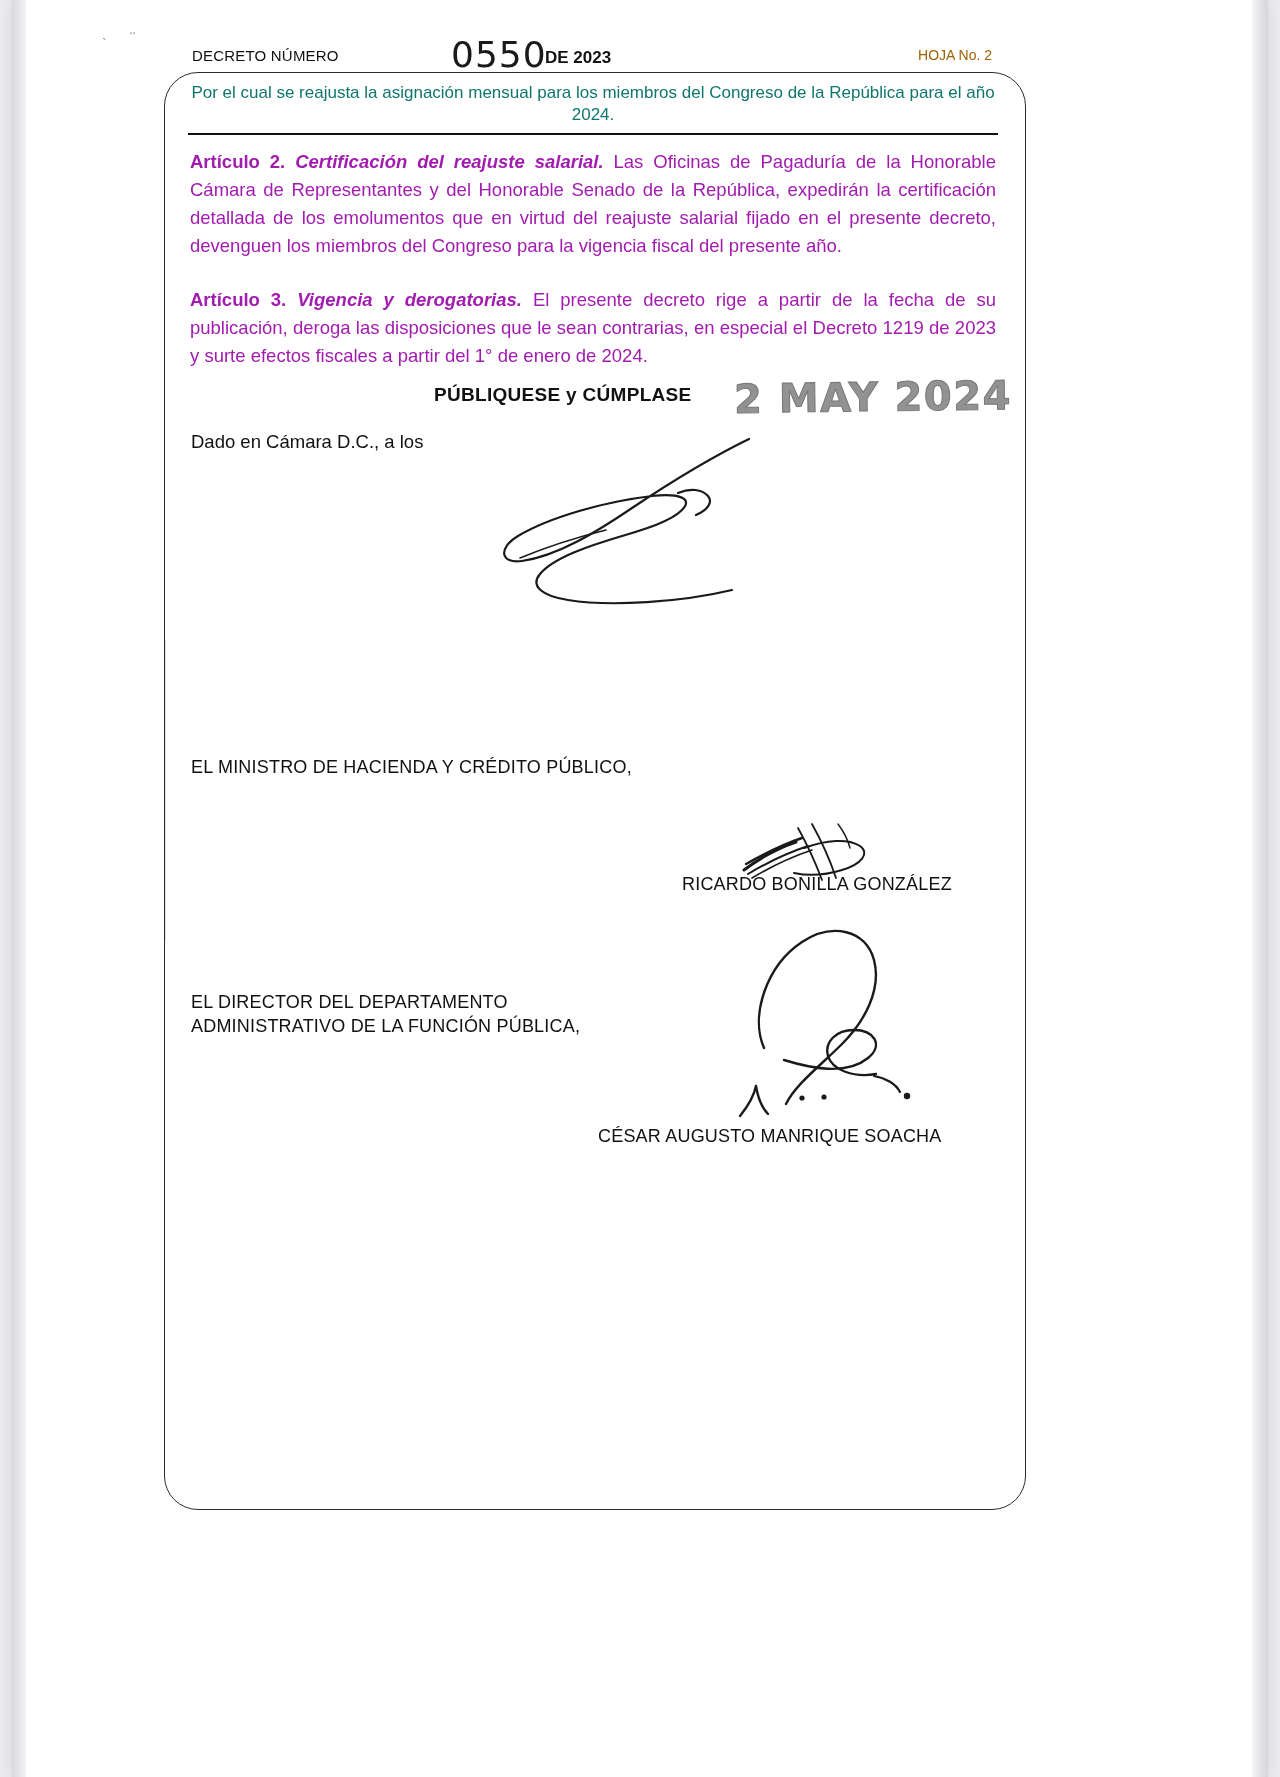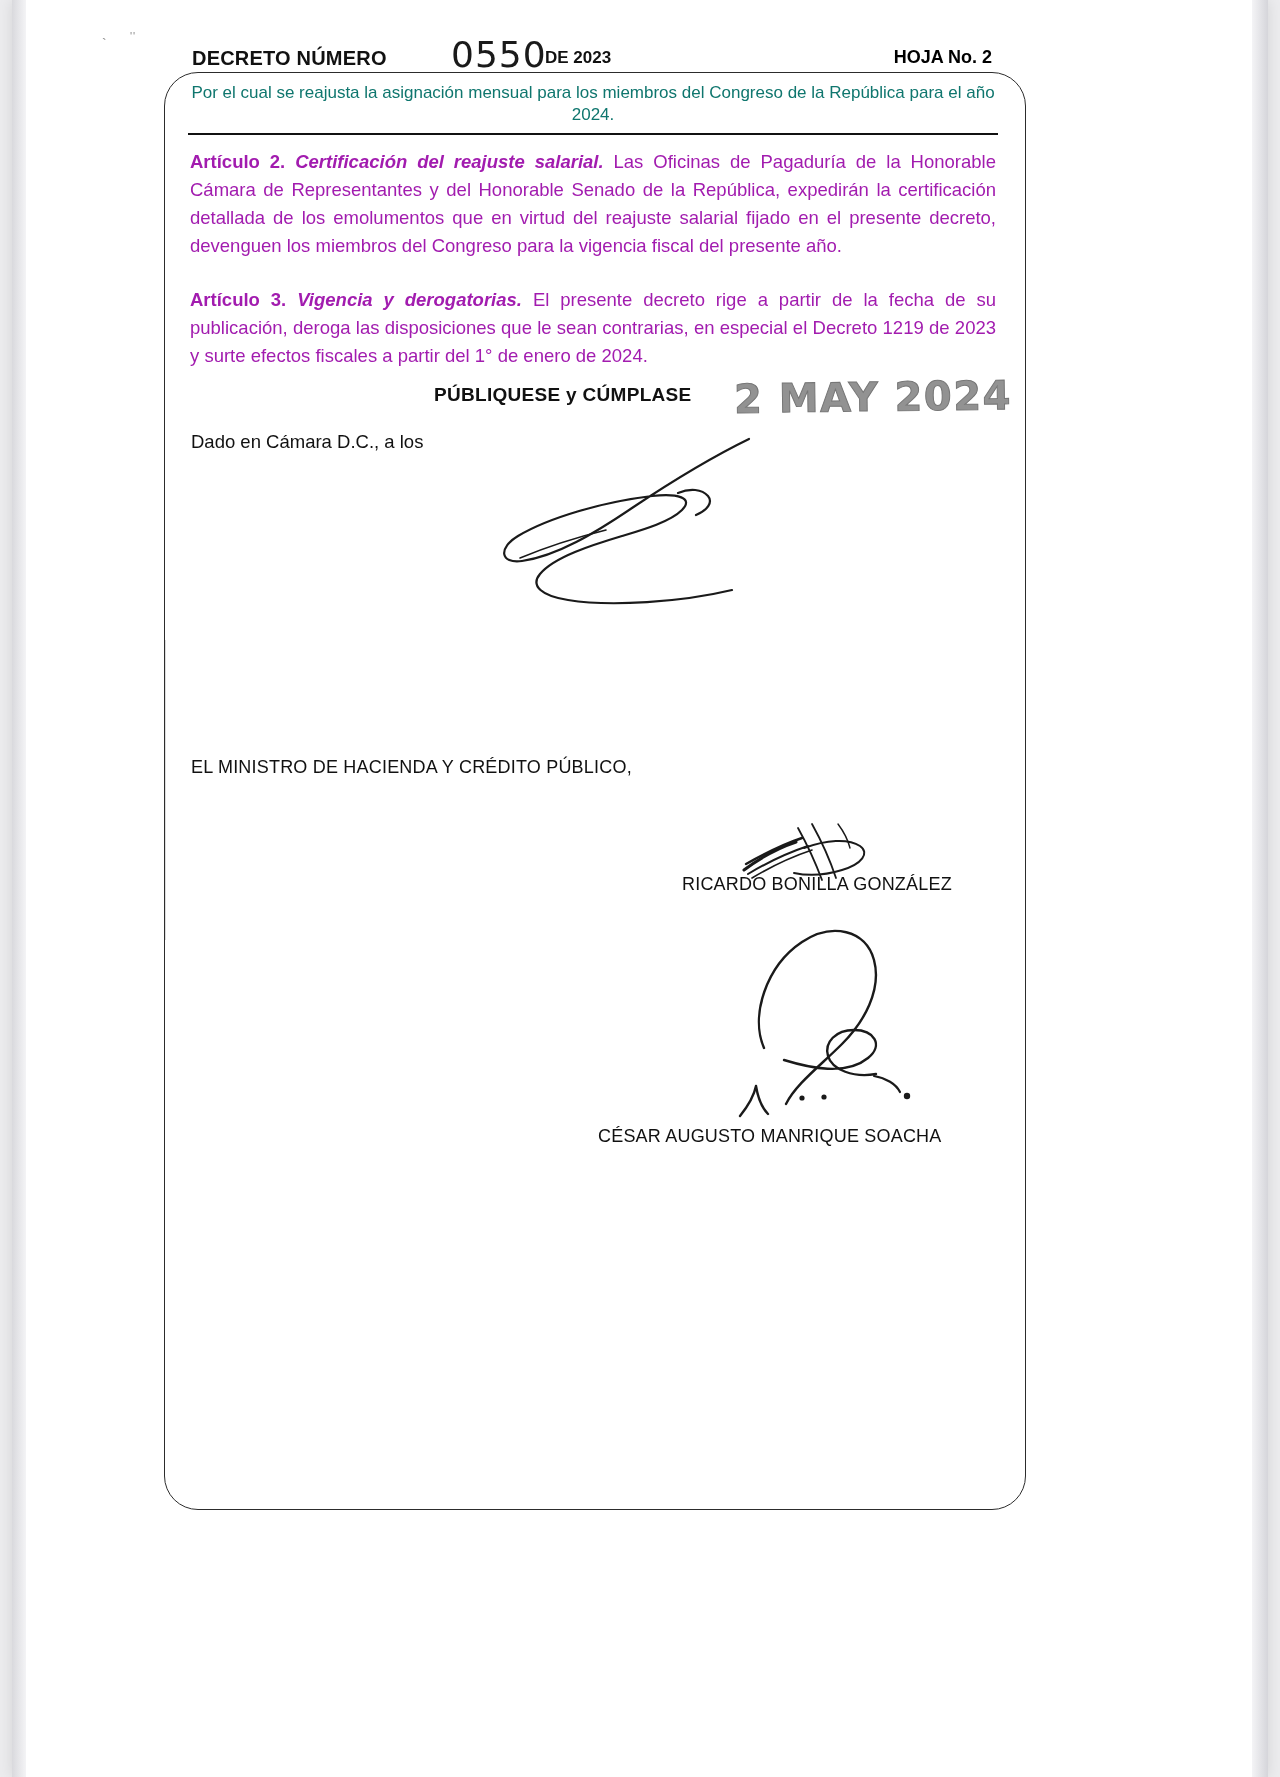--- a/index.html
+++ b/index.html
@@ -55,22 +55,22 @@
   .header-row {
     position: absolute;
     left: 180px;
     top: 38px;
     width: 800px;
     height: 34px;
   }
   .hdr-label {
     position: absolute;
     left: 0; top: 9px;
-    font-weight: bold;
-    font-size: 20px;
+    font-weight: normal;
+    font-size: 15px;
     letter-spacing: 0.2px;
     color: #111;
   }
   .hdr-number {
     position: absolute;
     left: 233px; top: -4px;
     font-family: "DejaVu Sans", sans-serif;
     font-size: 36px;
     letter-spacing: 1px;
     color: #1a1a1a;
@@ -79,23 +79,23 @@
   .hdr-year {
     position: absolute;
     left: 353px; top: 10px;
     font-weight: bold;
     font-size: 17px;
     color: #111;
   }
   .hdr-sheet {
     position: absolute;
     right: 0; top: 9px;
-    font-weight: bold;
-    font-size: 18px;
-    color: #000000;
+    font-weight: normal;
+    font-size: 14px;
+    color: #a16207;
   }
 
   
   .doc-frame {
     position: absolute;
     left: 152px;
     top: 72px;
     width: 862px;
     height: 1438px;
     border: 1.5px solid #2c2c2c;
@@ -298,20 +298,24 @@
         <path d="M14 60 C34 48 56 38 74 32" stroke-width="1.6"></path>
         <path d="M60 10 C70 28 78 46 84 62" stroke-width="1.8"></path>
         <path d="M74 6 C84 24 92 42 98 60" stroke-width="1.8"></path>
         <path d="M66 30 C88 22 110 20 122 28 C132 35 124 46 104 52 C88 57 70 58 56 55" stroke-width="2"></path>
         <path d="M100 6 C106 14 110 22 112 30" stroke-width="1.4"></path>
       </svg>
     </div>
 
     <div class="minister-name">RICARDO BONILLA GONZÁLEZ</div>
 
+    <div class="director-title">
+      <div>EL DIRECTOR DEL DEPARTAMENTO</div>
+      <div>ADMINISTRATIVO DE LA FUNCIÓN PÚBLICA,</div>
+    </div>
 
     <div class="sig sig-director">
       <svg width="220" height="210" viewBox="0 0 220 210" aria-hidden="true">
         <path d="M40 130 C26 98 42 48 78 24 C108 4 142 12 150 42 C158 72 140 104 118 126
                  C96 148 72 166 62 186" stroke-width="2.4"></path>
         <path d="M60 142 C86 150 122 158 144 140 C160 127 150 112 130 112
                  C112 112 100 124 104 138 C108 152 130 160 152 156" stroke-width="2.4"></path>
         <path d="M150 158 C162 160 172 166 176 174" stroke-width="2.2"></path>
         <circle cx="183" cy="178" r="3.2" fill="#1a1a1a" stroke="none"></circle>
         <path d="M16 198 C24 188 30 178 32 168 M32 168 C34 180 38 190 44 196" stroke-width="2.4"></path>

